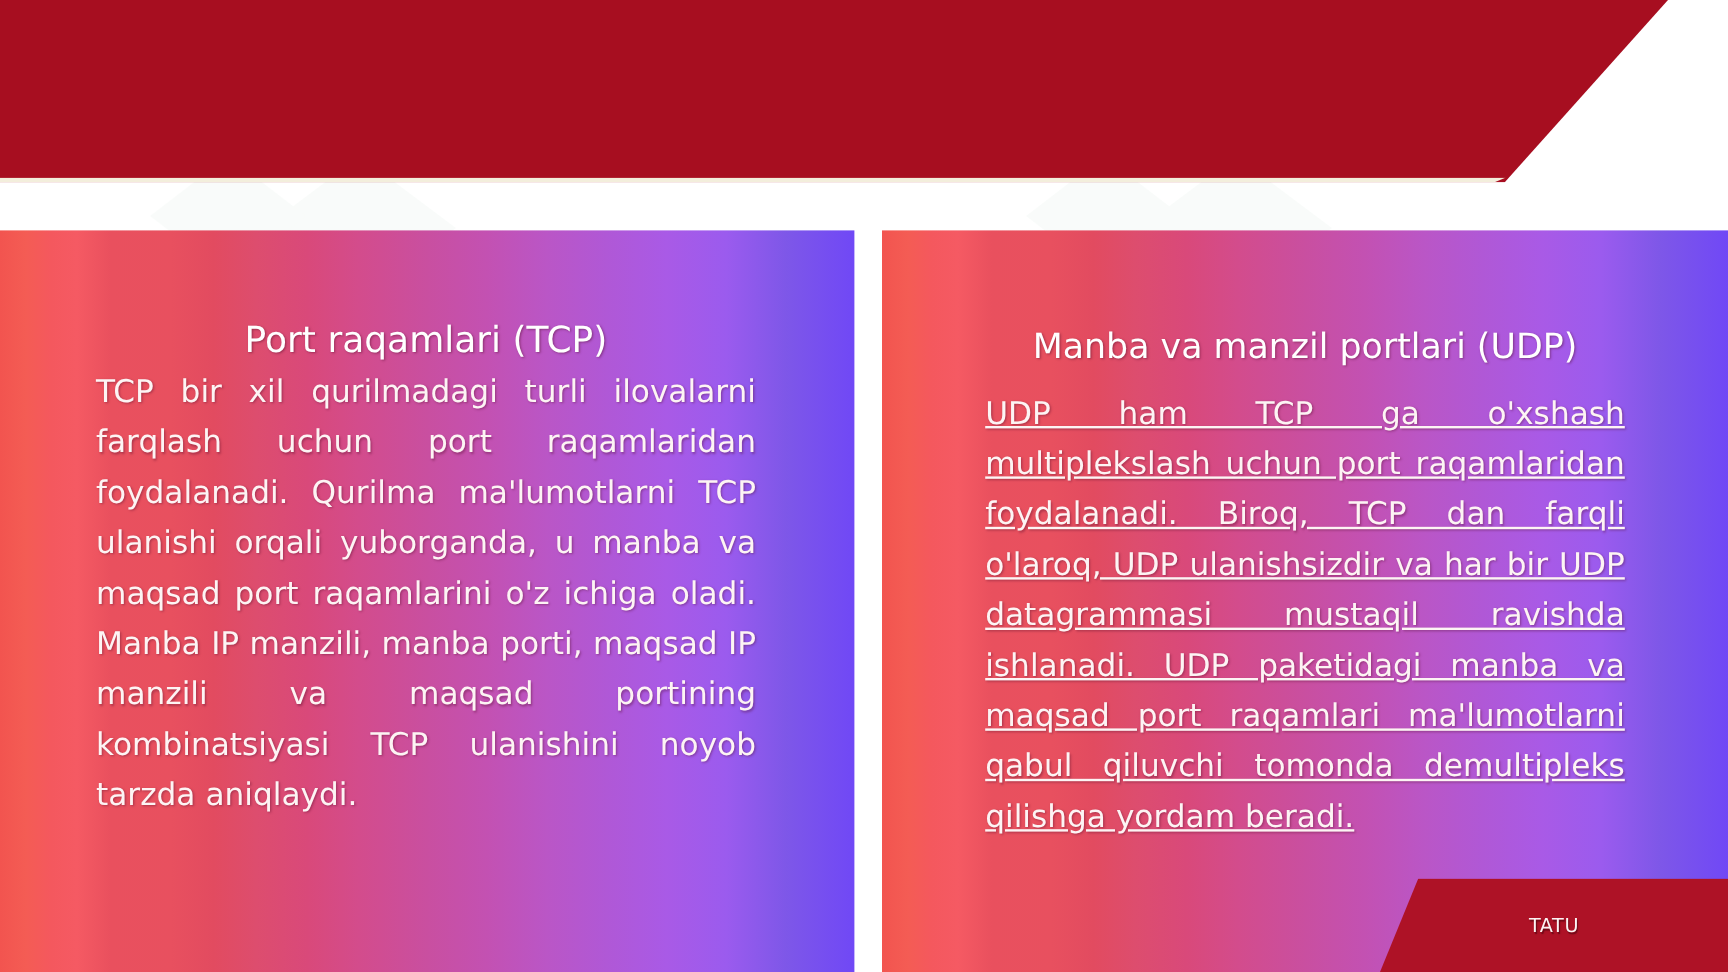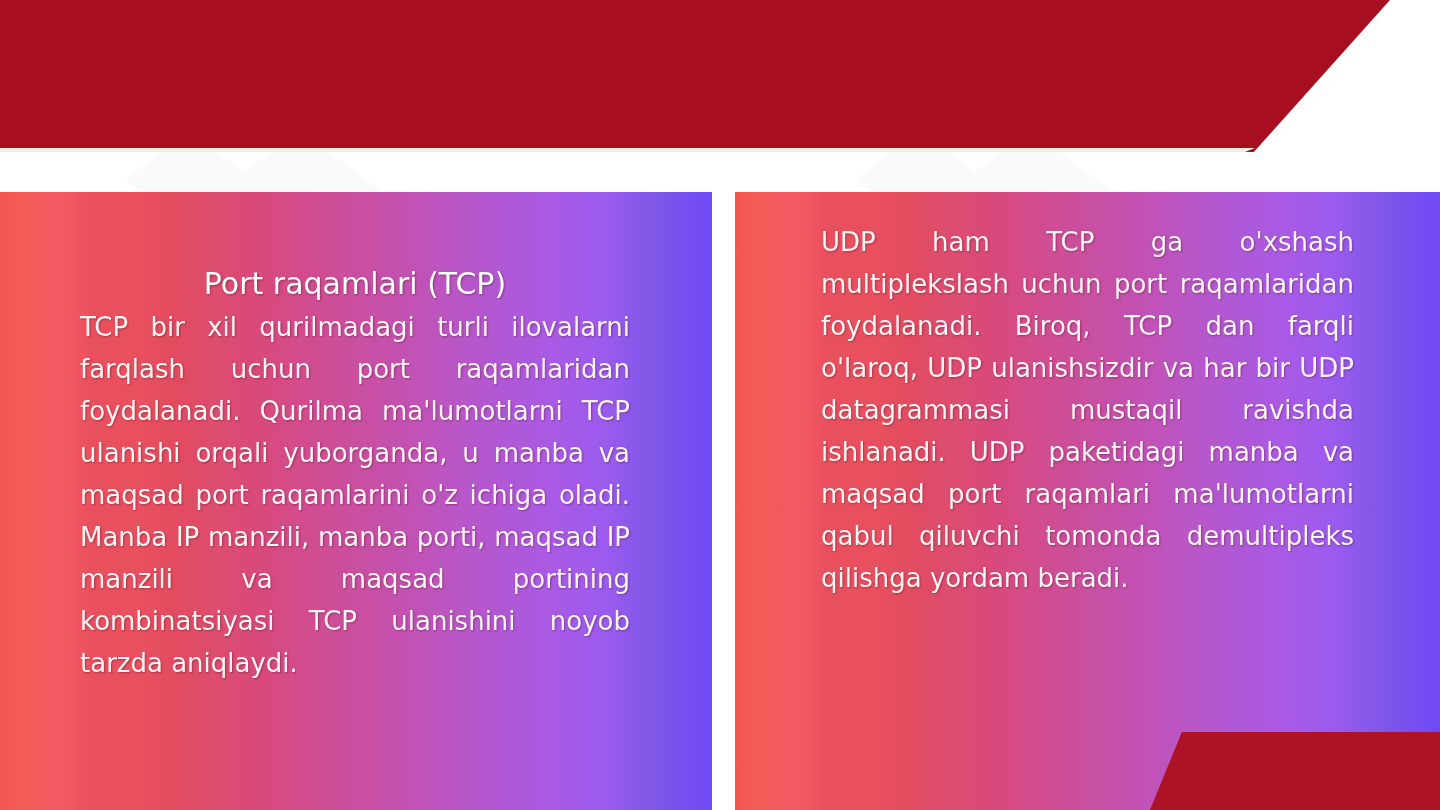--- a/index.html
+++ b/index.html
@@ -109,21 +109,21 @@
 
   .panel-body {
     margin-top:2px;
     font-size:26px;
     line-height:42px;
     color:#FDF4F4;
     text-align:justify;
     text-shadow:1px 1px 2px rgba(80,10,40,0.40);
     -webkit-hyphens:none; hyphens:none;
   }
-  #panel-right .panel-body { margin-top:29px; }
+  #panel-right .panel-body { margin-top:16px;text-decoration:underline; }
 
   
   #tatu-badge {
     position:absolute;
     right:0; bottom:0;
     width:290px; height:78px;
     background:#AE1226;
     z-index:5;
     -webkit-clip-path: polygon(11% 0, 100% 0, 100% 100%, 0 100%);
     clip-path: polygon(11% 0, 100% 0, 100% 100%, 0 100%);
@@ -177,22 +177,24 @@
 
   <section class="panel" id="panel-left">
     <div class="panel-inner">
       <h2 class="panel-heading">Port raqamlari (TCP)</h2>
       <p class="panel-body">TCP bir xil qurilmadagi turli ilovalarni farqlash uchun port raqamlaridan foydalanadi. Qurilma ma'lumotlarni TCP ulanishi orqali yuborganda, u manba va maqsad port raqamlarini o'z ichiga oladi. Manba IP manzili, manba porti, maqsad IP manzili va maqsad portining kombinatsiyasi TCP ulanishini noyob tarzda aniqlaydi.</p>
     </div>
   </section>
 
   <section class="panel" id="panel-right">
     <div class="panel-inner">
+      <h2 class="panel-heading">Manba va manzil portlari (UDP)</h2>
       <p class="panel-body">UDP ham TCP ga o'xshash multiplekslash uchun port raqamlaridan foydalanadi. Biroq, TCP dan farqli o'laroq, UDP ulanishsizdir va har bir UDP datagrammasi mustaqil ravishda ishlanadi. UDP paketidagi manba va maqsad port raqamlari ma'lumotlarni qabul qiluvchi tomonda demultipleks qilishga yordam beradi.</p>
     </div>
   </section>
 
   <div id="title-banner"></div>
   <div id="title-underline"></div>
 
   <div id="tatu-badge"></div>
+  <div id="tatu-label">TATU</div>
 
 </div>
 
 </body></html>

